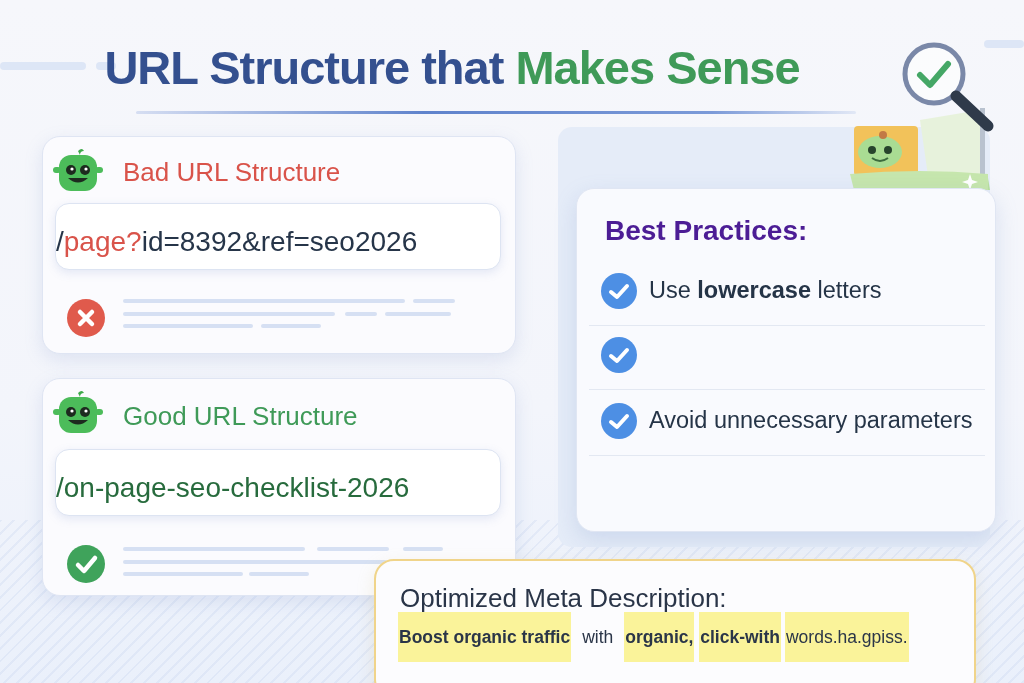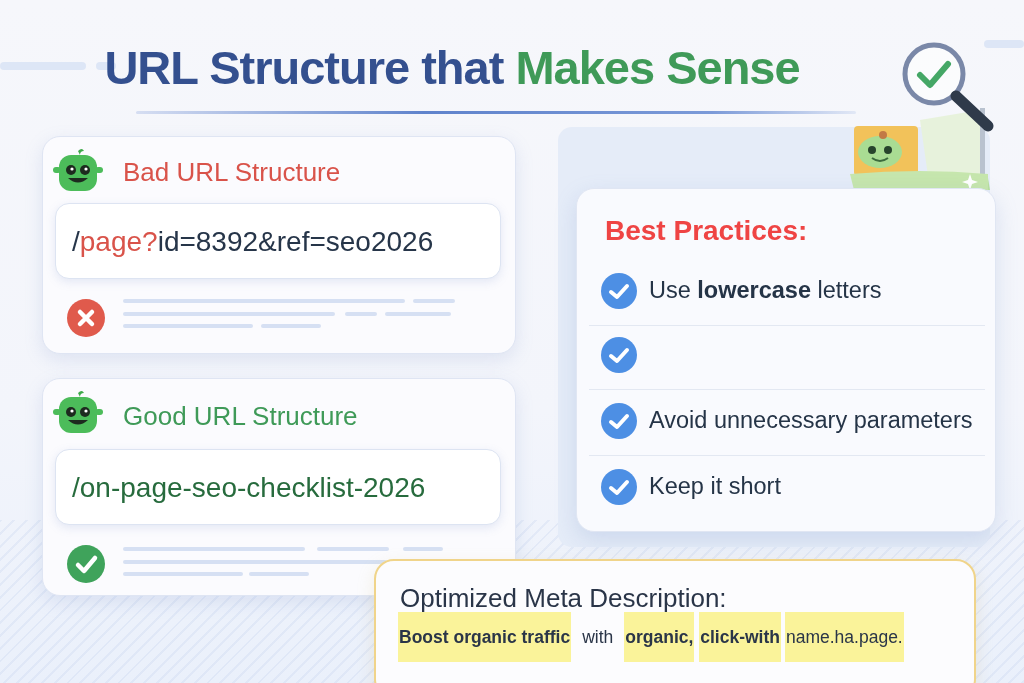--- a/index.html
+++ b/index.html
@@ -45,24 +45,24 @@
   }
   .card-bad { left: 42px; top: 136px; width: 474px; height: 218px; }
   .card-good { left: 42px; top: 378px; width: 474px; height: 218px; }
 
   .mascot { position: absolute; width: 58px; height: 48px; }
   .card-heading { position: absolute; left: 80px; top: 20px; font-size: 26px; font-weight: 400; }
   .card-bad .card-heading { color: #d9534a; }
   .card-good .card-heading { color: #3f9a58; top: 22px; }
 
   .url-box {
-    position: absolute; left: 12px; width: 446px; height: 76px; background: #ffffff;
+    position: absolute; left: 12px; width: 446px; height: 67px; background: #ffffff;
     border-radius: 14px; border: 1px solid #dde4f2;
     box-shadow: 0 3px 10px rgba(120,145,200,0.18);
-    font-size: 28px; line-height: 76px; padding-left: 16px; white-space: nowrap;
+    font-size: 28px; line-height: 76px; white-space: nowrap;
   }
   .card-bad .url-box { top: 66px; color: #263549; }
   .card-good .url-box { top: 70px; color: #276b3d; }
   .url-box .hl-red { color: #d9534a; }
 
   .status-icon {
     position: absolute; left: 24px; width: 38px; height: 38px; border-radius: 50%;
   }
   .card-bad .status-icon { top: 162px; background: #e05a4c; }
   .card-good .status-icon { top: 166px; background: #3fa35b; }
@@ -70,21 +70,21 @@
 
   .skel { position: absolute; height: 4px; border-radius: 2px; background: #d6e0f3; }
 
   
   .bp-card {
     position: absolute; left: 576px; top: 188px; width: 420px; height: 344px;
     background: #f9fafe; border-radius: 18px; border: 1px solid #e0e6f3;
     box-shadow: 0 8px 22px rgba(120,145,200,0.22);
   }
   .bp-title {
-    position: absolute; left: 28px; top: 26px; font-size: 28px; font-weight: 700; color: #ef4444;
+    position: absolute; left: 28px; top: 26px; font-size: 28px; font-weight: 700; color: #4c1d95;
   }
   .bp-item { position: absolute; left: 0; width: 420px; height: 66px; }
   .bp-item .chk {
     position: absolute; left: 24px; top: 14px; width: 36px; height: 36px; border-radius: 50%;
     background: #4d8fe4;
   }
   .bp-item .label {
     position: absolute; left: 72px; top: 18px; font-size: 23.5px; color: #253447; white-space: nowrap;
   }
   .bp-item .label b { font-weight: 700; }
@@ -219,28 +219,20 @@
   <div class="bp-item" style="top:200px;">
     <div class="chk">
       <svg width="36" height="36" viewBox="0 0 36 36">
           <path d="M10 19 L16 24 L26 13" stroke="#fff" stroke-width="4" fill="none" stroke-linecap="round" stroke-linejoin="round"></path>
         </svg>
     </div>
     <div class="label">Avoid unnecessary parameters</div>
   </div>
   <div class="bp-div" style="top:266px;"></div>
 
-  <div class="bp-item" style="top:266px;">
-    <div class="chk">
-      <svg width="36" height="36" viewBox="0 0 36 36">
-          <path d="M10 19 L16 24 L26 13" stroke="#fff" stroke-width="4" fill="none" stroke-linecap="round" stroke-linejoin="round"></path>
-        </svg>
-    </div>
-    <div class="label">Keep it short</div>
-  </div>
 </div>
 
 <div class="meta-card">
   <div class="meta-title">Optimized Meta Description:</div>
   <div class="meta-desc">
-    <span class="mk"><b>Boost organic traffic</b></span><span class="plain">with</span><span class="mk"><b>organic,</b></span>&nbsp;<span class="mk"><b>click-with</b></span><span class="mk" style="margin-left:4px;"><span>name.ha.page.</span></span>
+    <span class="mk"><b>Boost organic traffic</b></span><span class="plain">with</span><span class="mk"><b>organic,</b></span>&nbsp;<span class="mk"><b>click-with</b></span><span class="mk" style="margin-left:4px;"><span>words.ha.gpiss.</span></span>
   </div>
 </div>
 
 </body></html>

